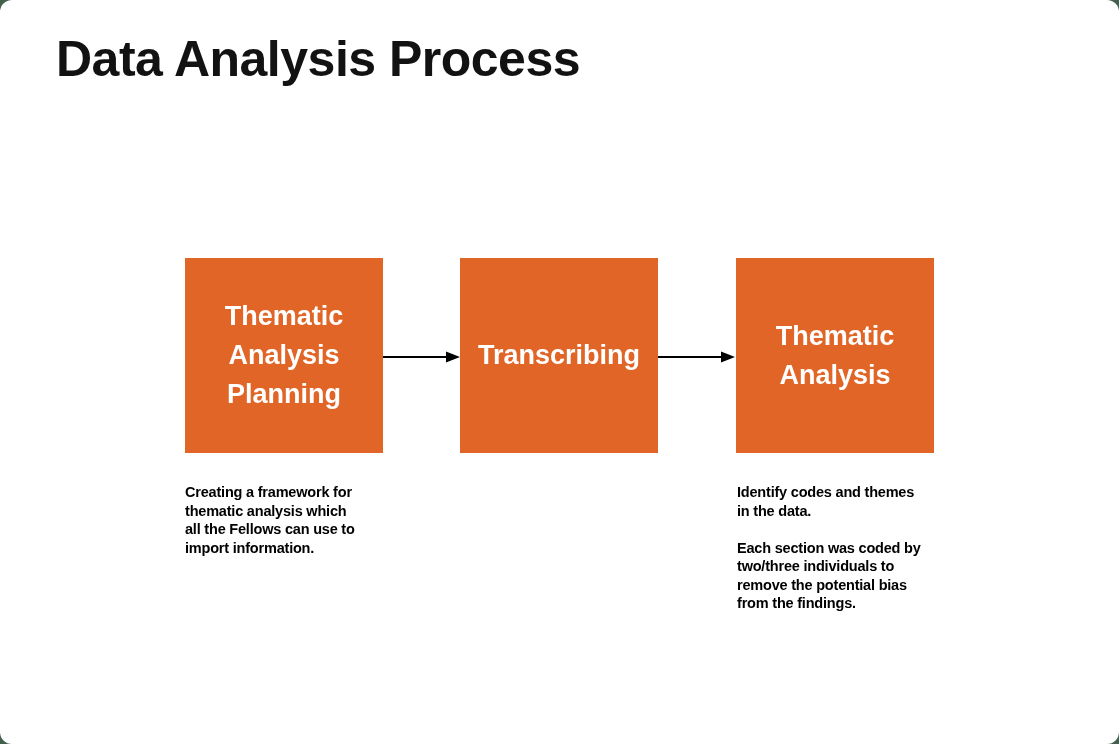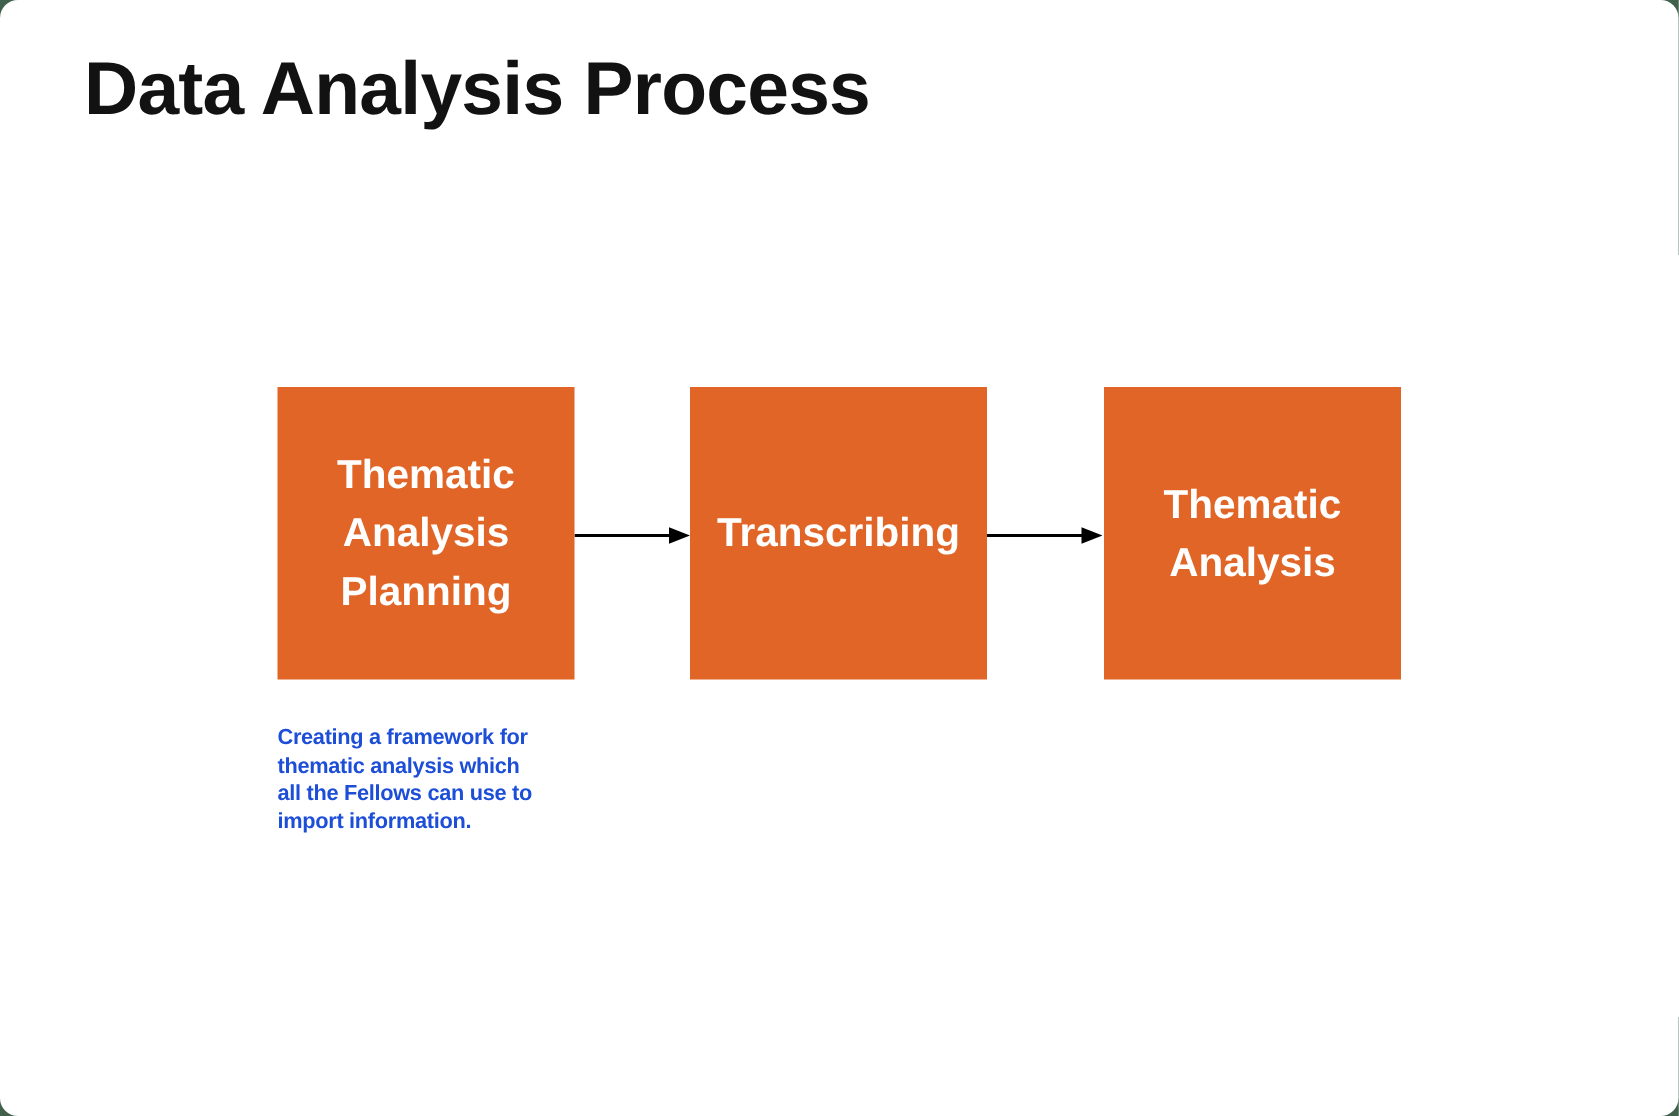--- a/index.html
+++ b/index.html
@@ -66,21 +66,21 @@
   .arrow-2 { left: 658px; }
 
   .description {
     position: absolute;
     top: 483px;
     width: 232px;
     font-size: 14.5px;
     font-weight: 700;
     letter-spacing: -0.2px;
     line-height: 18.5px;
-    color: #1d4ed8;
+    color: #000000;
     white-space: pre-line;
   }
   .desc-1 { left: 185px; }
   .desc-2 { left: 461px; }
   .desc-3 { left: 737px; }
 </style>
 </head>
 <body>
 
 <div class="card">
@@ -111,14 +111,21 @@
     <div class="label">Thematic
 Analysis</div>
   </div>
 
   <div class="description desc-1">Creating a framework for
 thematic analysis which
 all the Fellows can use to
 import information.</div>
 
 
+  <div class="description desc-3">Identify codes and themes
+in the data.
+
+Each section was coded by
+two/three individuals to
+remove the potential bias
+from the findings.</div>
 
 </div>
 
 </body></html>

